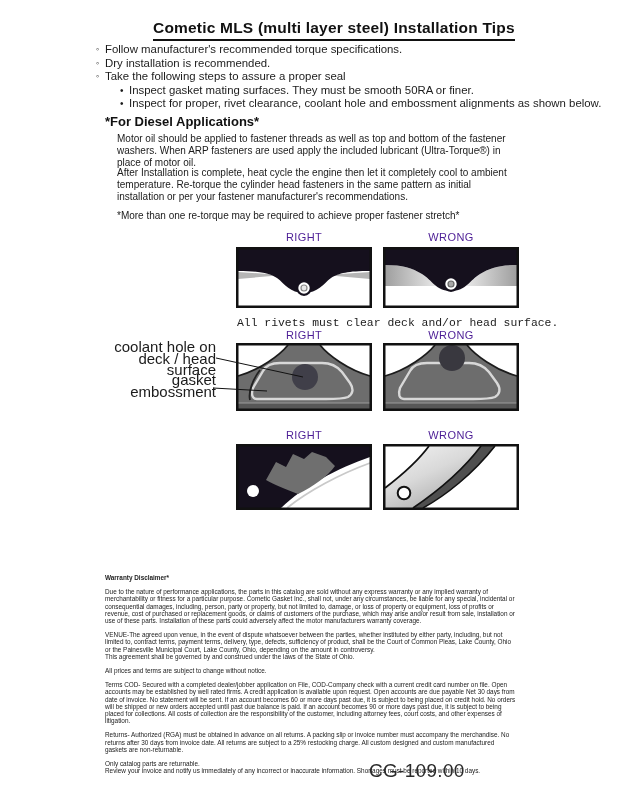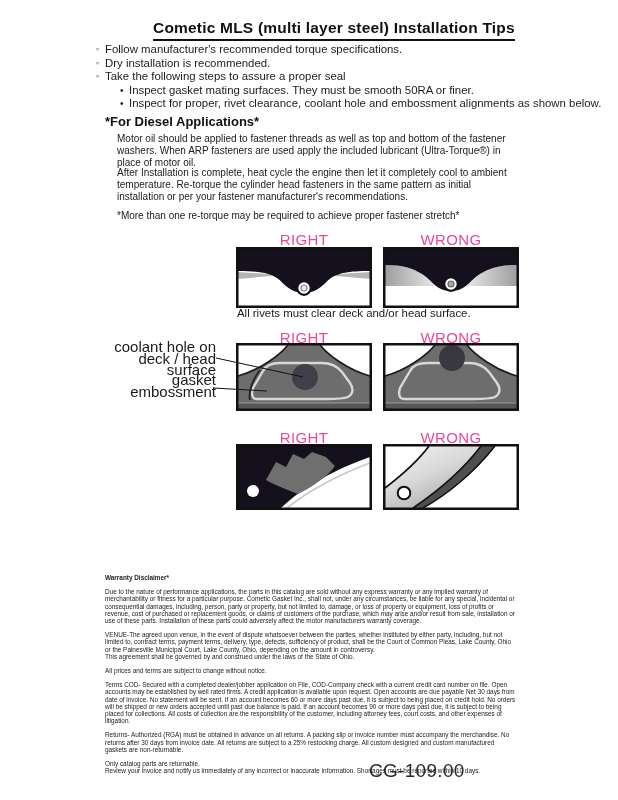--- a/index.html
+++ b/index.html
@@ -15,21 +15,21 @@
   .mk{width:9px;flex:0 0 9px;text-align:left;}
   .mk-o{font-size:9px;line-height:13.6px;}
   .mk-f{font-size:10px;line-height:13.6px;}
 
   .diesel-heading{position:absolute;left:105px;top:114px;font-size:13px;font-weight:bold;color:#111;}
   .para{position:absolute;left:105px;width:404px;font-size:10px;line-height:12px;color:#1b1b1b;margin-left:12px;}
   .para1{top:133px;}
   .para2{top:167px;}
   .note{top:210px;}
 
-  .dg-label{position:absolute;width:136px;text-align:center;font-size:15px;letter-spacing:.4px;color:#ec4899;}
+  .dg-label{position:absolute;width:136px;text-align:center;font-size:11px;letter-spacing:.4px;color:#4c1d95;}
   .dg-box{position:absolute;width:136px;}
   .dg-caption{position:absolute;font-size:11.4px;line-height:12.8px;color:#1b1b1b;}
 
   .ann{position:absolute;left:88px;width:128px;text-align:right;font-size:15px;line-height:11.6px;color:#1b1b1b;}
   .ann-coolant{top:341px;}
   .ann-emboss{top:374px;}
   .leader-svg{position:absolute;left:205px;top:350px;pointer-events:none;}
 
   .legal{position:absolute;left:105px;top:574px;width:412px;font-size:6.4px;line-height:7.2px;color:#222;}
   .legal-heading{font-weight:bold;margin-bottom:7px;}
@@ -99,21 +99,21 @@
     </defs>
     <rect x="0" y="0" width="136" height="61" fill="#ffffff"></rect>
     <path d="M2,18 C20,18 29,21 39,27 C45,31 49,36 53,39 L2,39 Z" fill="url(#gwL)"></path>
     <path d="M134,18 C116,18 107,21 97,27 C91,31 87,36 83,39 L134,39 Z" fill="url(#gwR)"></path>
     <path d="M2,2 L134,2 L134,18 C116,18 107,21 97,27 C87,33 83,44 68,44 C53,44 49,33 39,27 C29,21 20,18 2,18 Z" fill="#15101d"></path>
     <circle cx="68" cy="37" r="6.8" fill="#ffffff" stroke="#15101d" stroke-width="2.2"></circle>
     <circle cx="68" cy="37" r="3" fill="#a8a8a8" stroke="#666" stroke-width="1.2"></circle>
     <rect x="1.25" y="1.25" width="133.5" height="58.5" fill="none" stroke="#111" stroke-width="2.5"></rect>
   </svg>
 
-  <div class="dg-caption" style="left:237px;top:307px;">All rivets must clear deck and/or head surface.</div>
+  <div class="dg-caption" style="left:237px;top:317px;font-family:Liberation Mono, monospace;">All rivets must clear deck and/or head surface.</div>
 
   <div class="dg-label" style="left:236px;top:329px;">RIGHT</div>
   <div class="dg-label" style="left:383px;top:329px;">WRONG</div>
 
   <div class="ann ann-coolant">
     <div>coolant hole on</div>
     <div>deck / head surface</div>
   </div>
   <div class="ann ann-emboss">gasket embossment</div>
 

